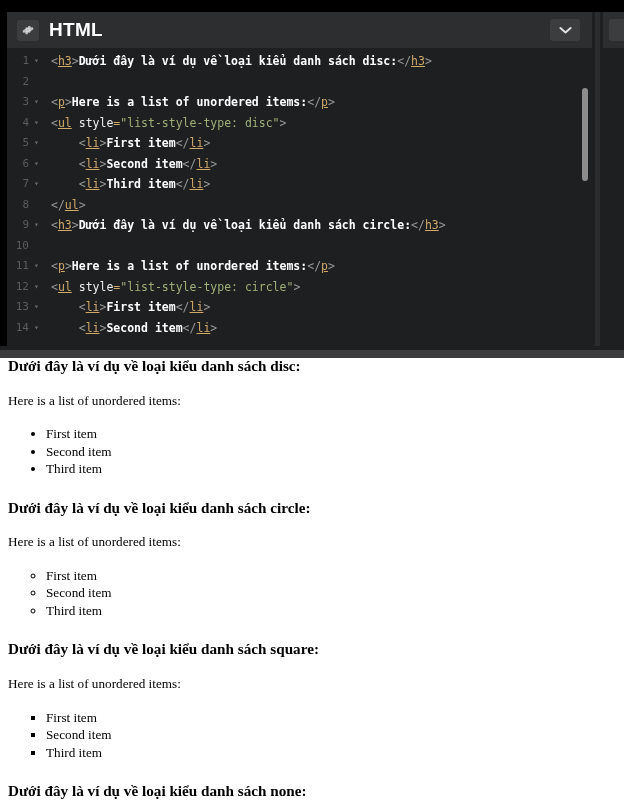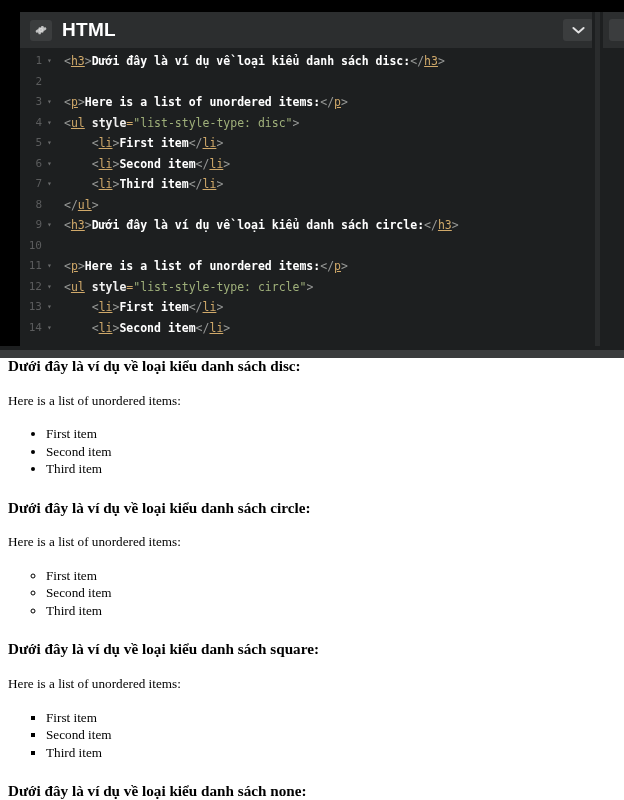--- a/index.html
+++ b/index.html
@@ -18,21 +18,21 @@
   .top-strip {
     position: absolute;
     left: 0; top: 0;
     width: 624px; height: 12px;
     background: #000000;
   }
 
   
   .editor-pane {
     position: absolute;
-    left: 20px;
+    left: 7px;
     top: 12px;
     width: 585px;
     height: 334px;
     background: #eab308;
     overflow: hidden;
   }
 
   .editor-header {
     position: relative;
     height: 36px;
@@ -119,21 +119,21 @@
     position: absolute;
     left: 27px;
     top: 0;
     color: #6a6b6c;
     font-size: 8px;
   }
 
   
   .t-punc   { color: #969896; }
   .t-tag    { color: #d0a96a; text-decoration: underline; }
-  .t-attr   { color: #f0f0f0; font-weight: bold; }
+  .t-attr   { color: #f0f0f0; font-weight: normal; }
   .t-eq     { color: #d0a96a; }
   .t-str    { color: #9fb07a; }
   .t-text   { color: #ffffff; font-weight: bold; }
 
   
   .ed-scroll-track {
     position: absolute;
     right: 4px; top: 36px;
     width: 7px; height: 296px;
     background: transparent;

